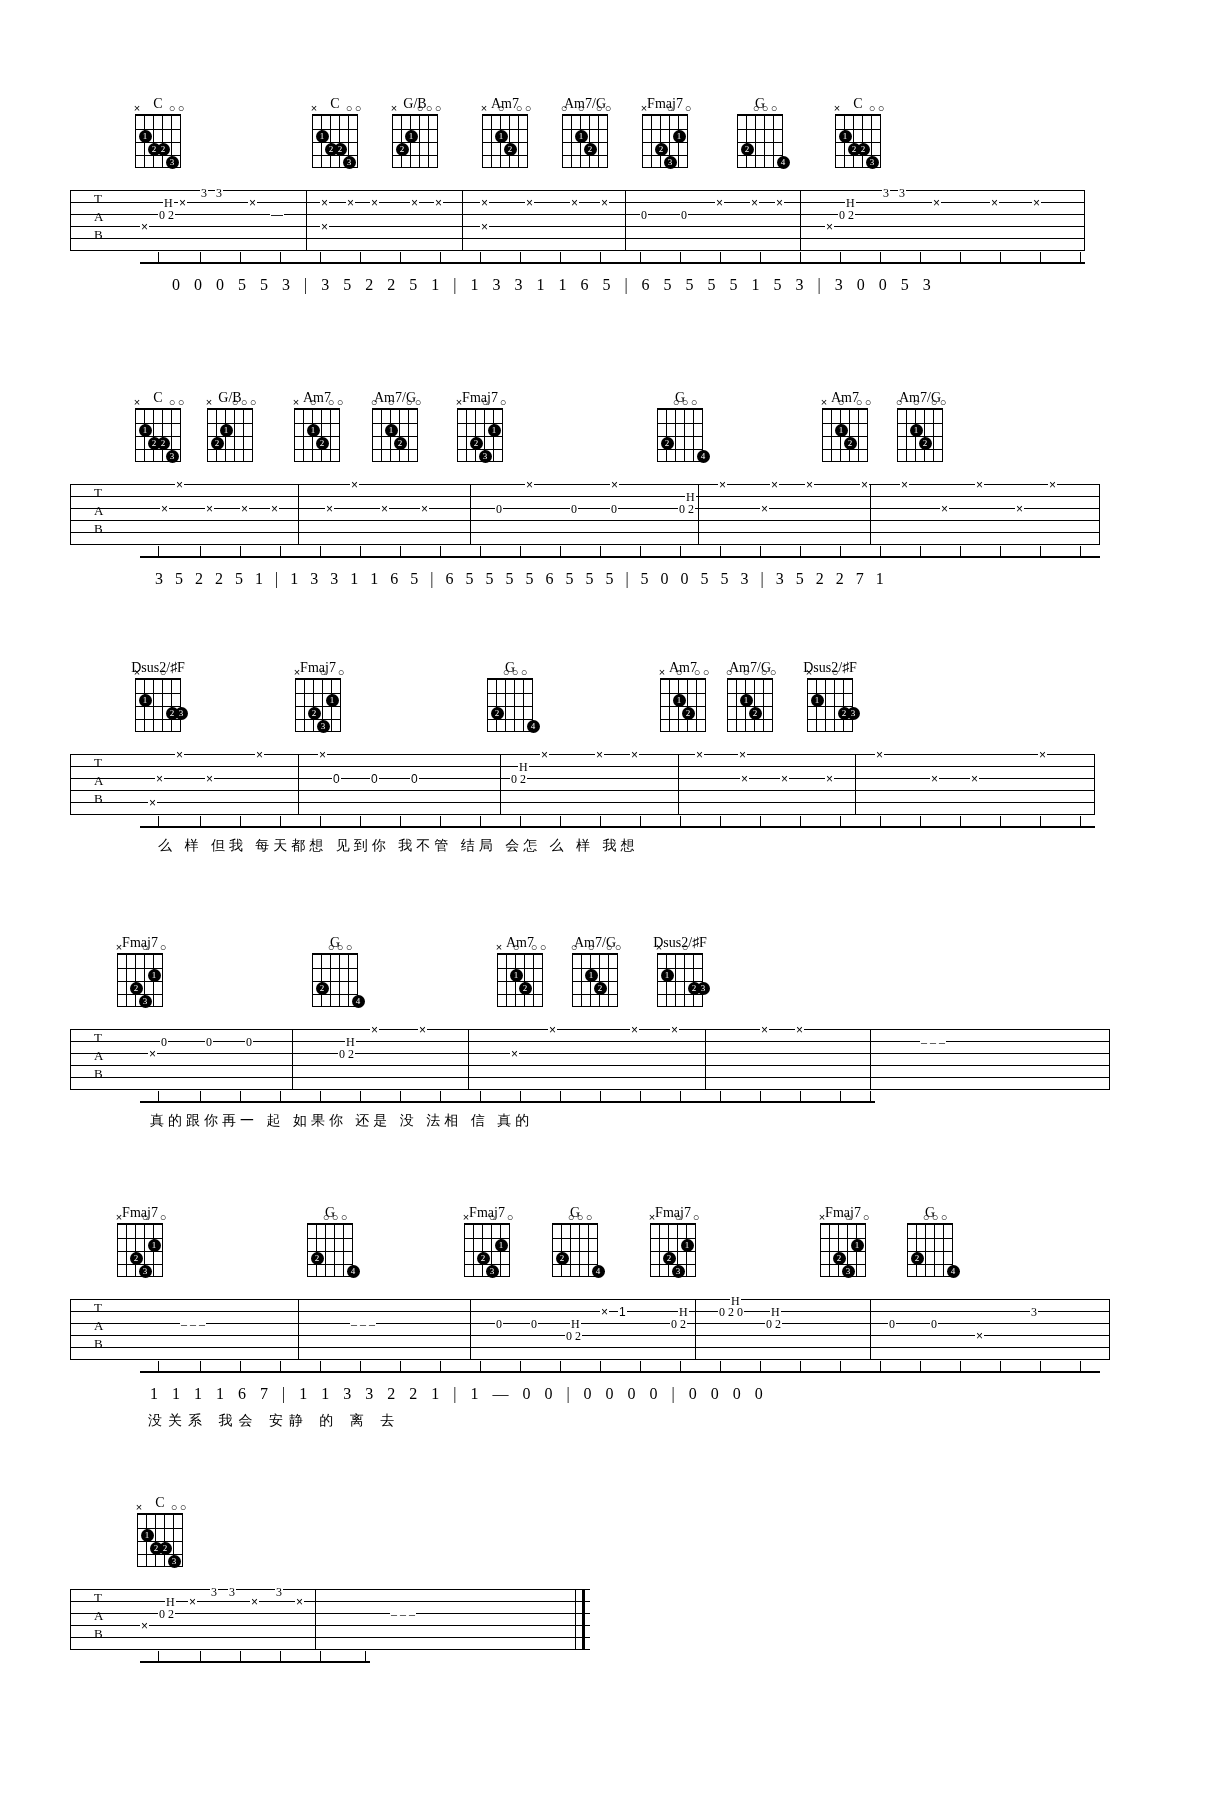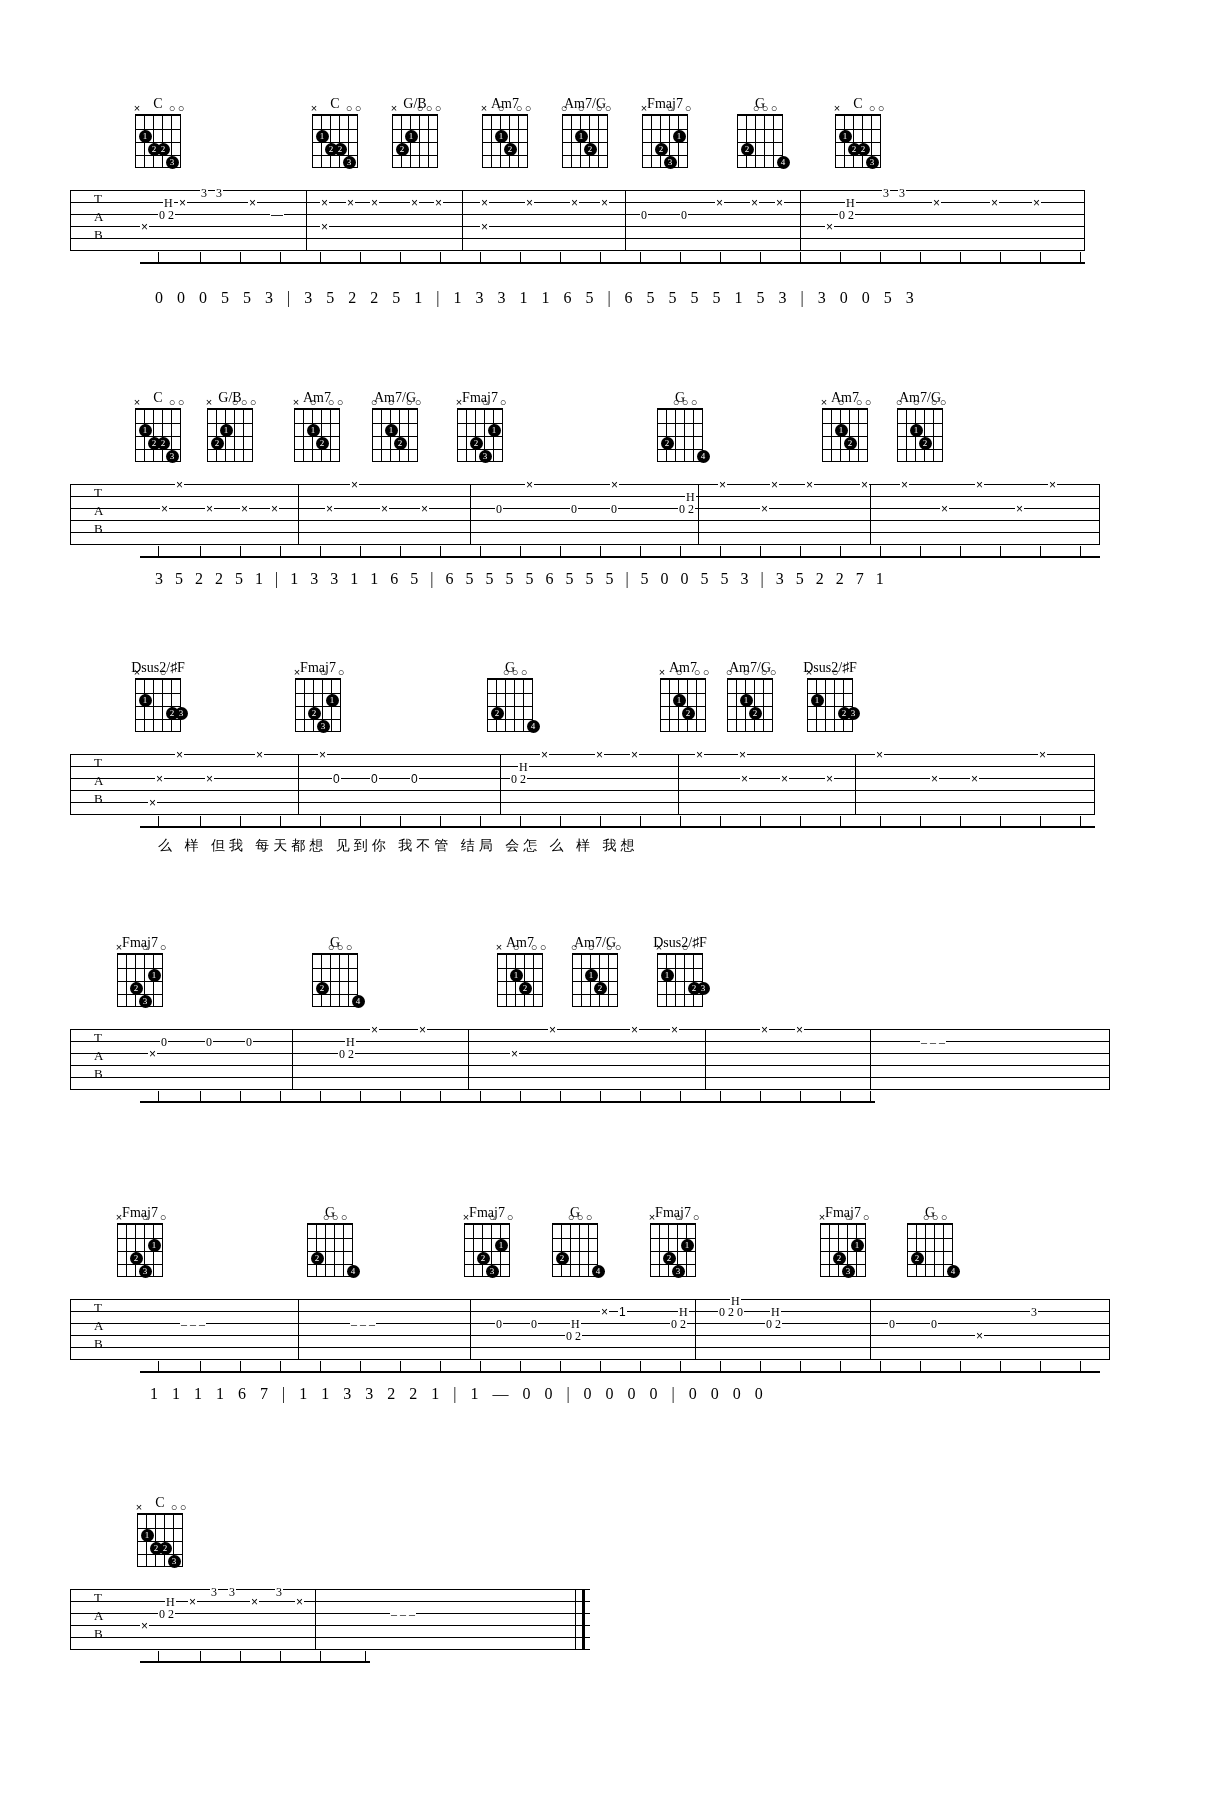--- a/index.html
+++ b/index.html
@@ -401,21 +401,21 @@
         <div class="stem" style="left:740px;height:12px;"></div>
         <div class="stem" style="left:780px;height:12px;"></div>
         <div class="stem" style="left:820px;height:12px;"></div>
         <div class="stem" style="left:860px;height:12px;"></div>
         <div class="stem" style="left:900px;height:12px;"></div>
         <div class="stem" style="left:940px;height:12px;"></div>
       </div>
     </div>
 
     <div class="nums" style="margin-top:8px;">
-      <div class="num" style="left:155px;top:0;white-space:nowrap;letter-spacing:5px;margin-top:13px;">0  0  0 5 5 3 | 3  5 2 2   5 1 | 1 3 3 1 1   6 5 | 6 5 5 5 5 1 5 3 | 3   0   0   5 3</div>
+      <div class="num" style="left:172px;top:0;white-space:nowrap;letter-spacing:5px;">0  0  0 5 5 3 | 3  5 2 2   5 1 | 1 3 3 1 1   6 5 | 6 5 5 5 5 1 5 3 | 3   0   0   5 3</div>
     </div>
 
   </div>
 
   <div class="system" style="position:absolute;left:0;top:390px;width:1212px;">
     <div class="chords">
       <div class="chord" style="left:128px;top:0;">
         <div class="cname">C</div>
         <div class="grid">
           <div class="v" style="left:8px"></div>
@@ -959,20 +959,23 @@
         <div class="stem" style="left:500px;height:12px;"></div>
         <div class="stem" style="left:540px;height:12px;"></div>
         <div class="stem" style="left:580px;height:12px;"></div>
         <div class="stem" style="left:620px;height:12px;"></div>
         <div class="stem" style="left:660px;height:12px;"></div>
         <div class="stem" style="left:700px;height:12px;"></div>
         <div class="stem" style="left:730px;height:12px;"></div>
       </div>
     </div>
 
+    <div class="lyrics" style="margin-top:4px;">
+      <div class="ly" style="left:150px;top:0;letter-spacing:4px;">真的跟你再一 起 如果你 还是 没 法相 信 真的</div>
+    </div>
   </div>
 
   <div class="system" style="position:absolute;left:0;top:1205px;width:1212px;">
     <div class="chords">
       <div class="chord" style="left:110px;top:0;">
         <div class="cname">Fmaj7</div>
         <div class="grid">
           <div class="v" style="left:8px"></div>
             <div class="v" style="left:17px"></div>
             <div class="v" style="left:26px"></div>
@@ -1154,20 +1157,23 @@
         <div class="stem" style="left:820px;height:12px;"></div>
         <div class="stem" style="left:860px;height:12px;"></div>
         <div class="stem" style="left:900px;height:12px;"></div>
         <div class="stem" style="left:940px;height:12px;"></div>
       </div>
     </div>
 
     <div class="nums" style="margin-top:8px;">
       <div class="num" style="left:150px;top:0;white-space:nowrap;letter-spacing:5px;">1 1  1 1  6 7 | 1 1  3 3 2 2 1 | 1  —  0  0 | 0  0  0  0 | 0  0  0  0</div>
     </div>
+    <div class="lyrics" style="margin-top:4px;">
+      <div class="ly" style="left:148px;top:0;letter-spacing:6px;">没关系 我会 安静 的 离 去</div>
+    </div>
   </div>
 
   <div class="system" style="position:absolute;left:0;top:1495px;width:1212px;">
     <div class="chords">
       <div class="chord" style="left:130px;top:0;">
         <div class="cname">C</div>
         <div class="grid">
           <div class="v" style="left:8px"></div>
             <div class="v" style="left:17px"></div>
             <div class="v" style="left:26px"></div>

